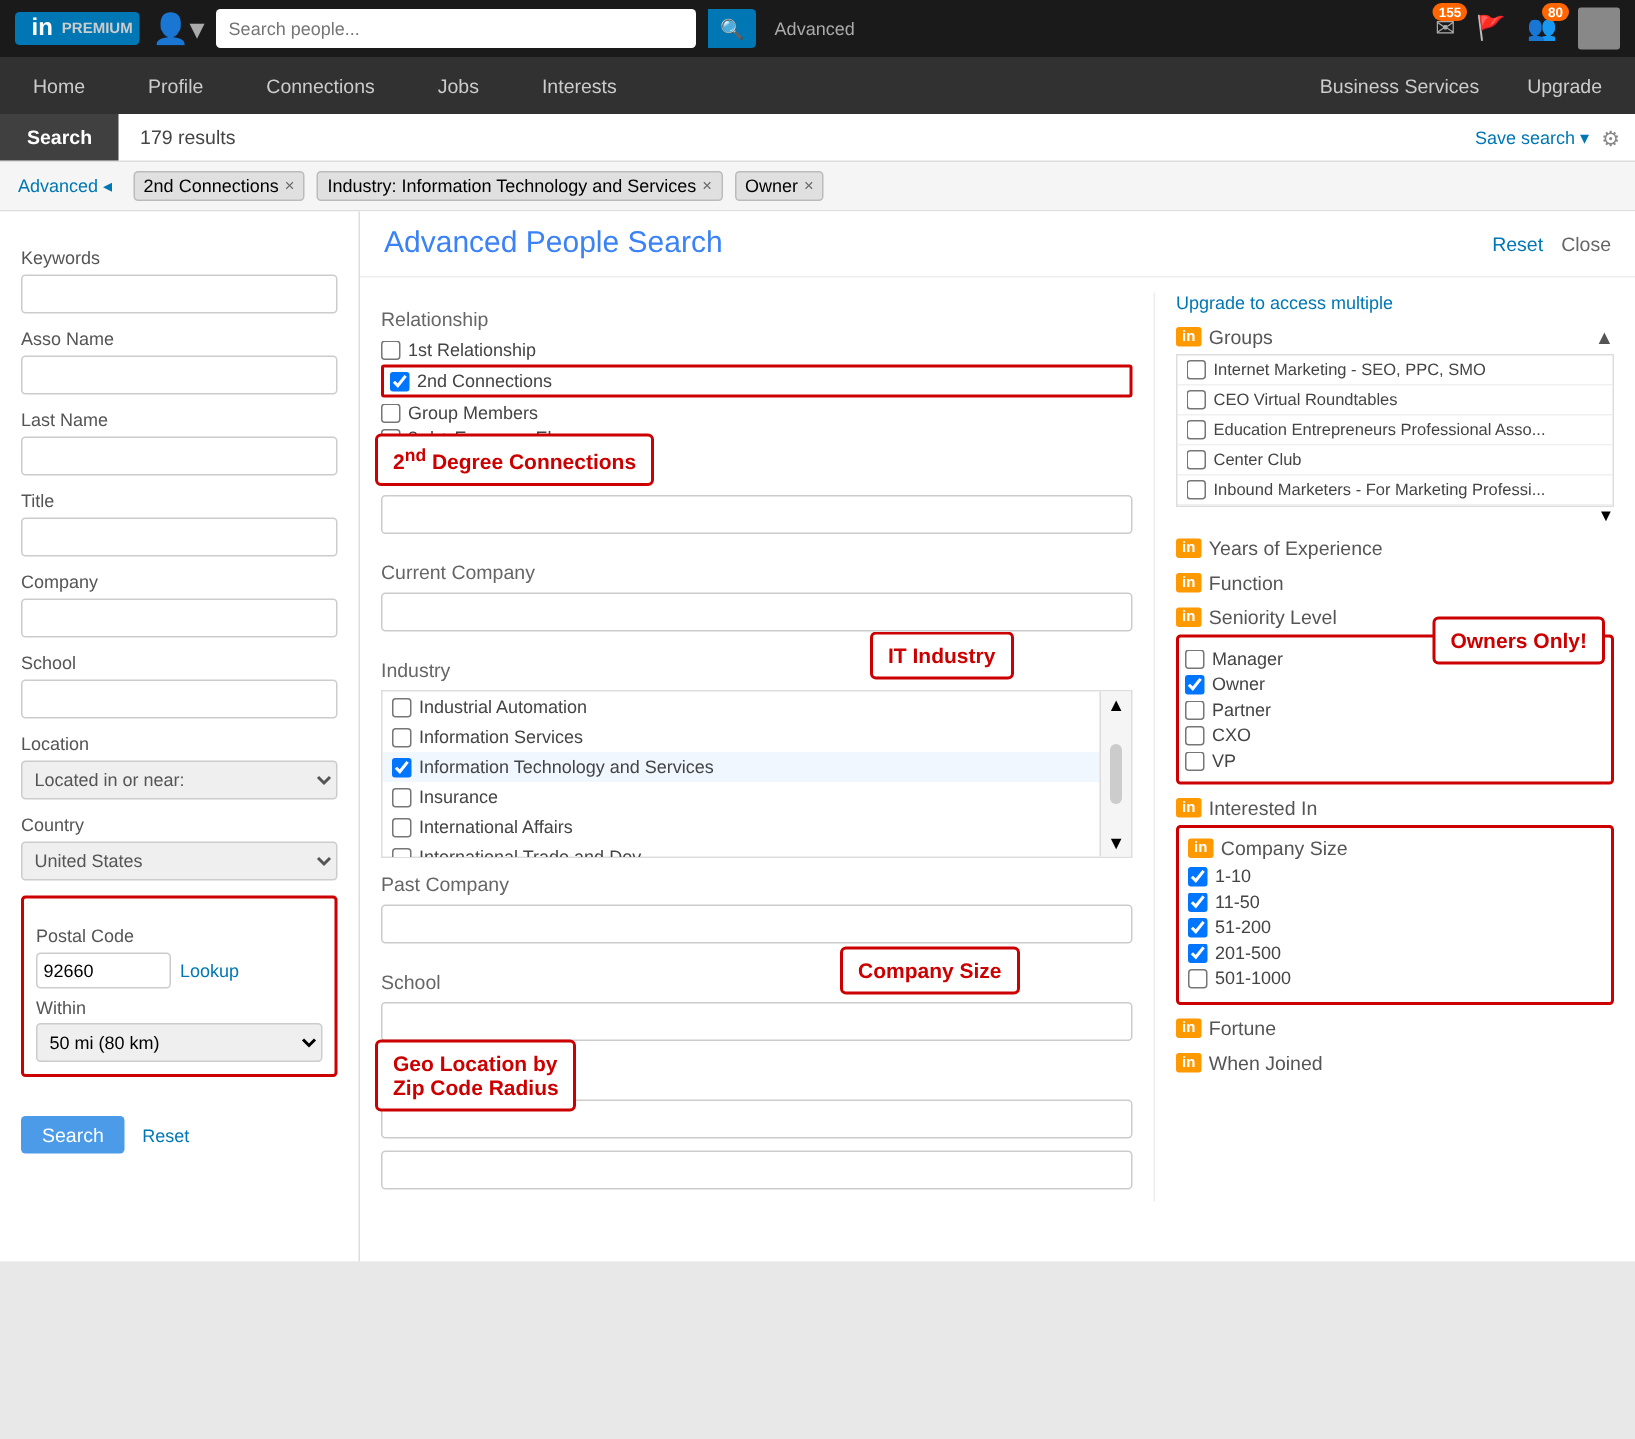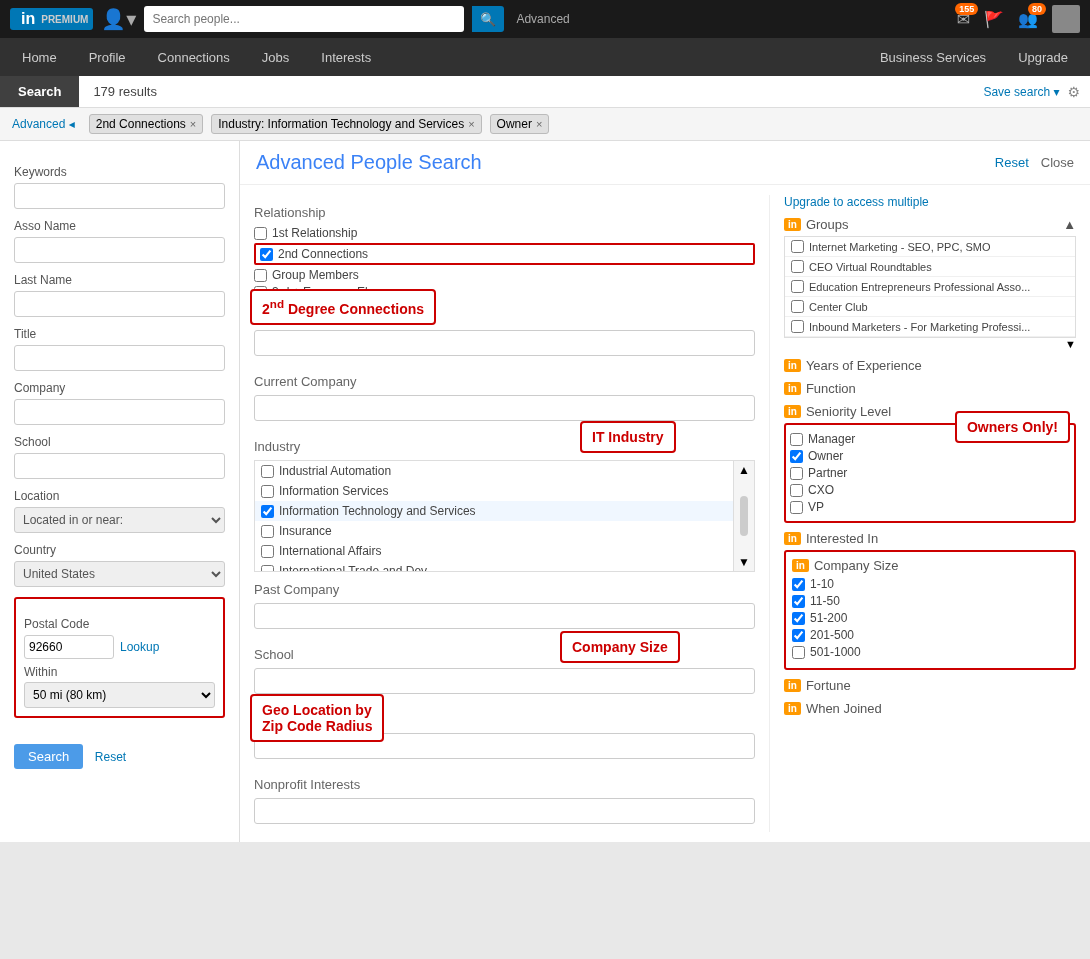--- a/index.html
+++ b/index.html
@@ -60,21 +60,21 @@
     }
     .avatar { width: 28px; height: 28px; background: #888; border-radius: 2px; }
 
     
     .main-nav {
       background: #313131;
       height: 38px;
       display: flex;
       align-items: center;
       padding: 0 16px;
-      gap: 20px;
+      gap: 30px;
     }
     .nav-item {
       color: #ccc;
       font-size: 13px;
       cursor: pointer;
       padding: 0 6px;
       height: 38px;
       display: flex;
       align-items: center;
     }
@@ -427,21 +427,20 @@
 
         <div class="section-title" style="margin-top:10px;">Past Company</div>
         <input class="section-input" style="">
 
         <div class="section-title">School</div>
         <input class="section-input" style="">
 
         <div class="section-title">Profile Language</div>
         <input class="section-input" style="">
 
-        <div class="section-title">Nonprofit Interests</div>
         <input class="section-input" style="">
 
       </div>
 
       <div class="right-col">
 
         <span class="upgrade-link">Upgrade to access multiple</span>
 
         <div class="in-section-title">
           <span class="in-badge">in</span>

